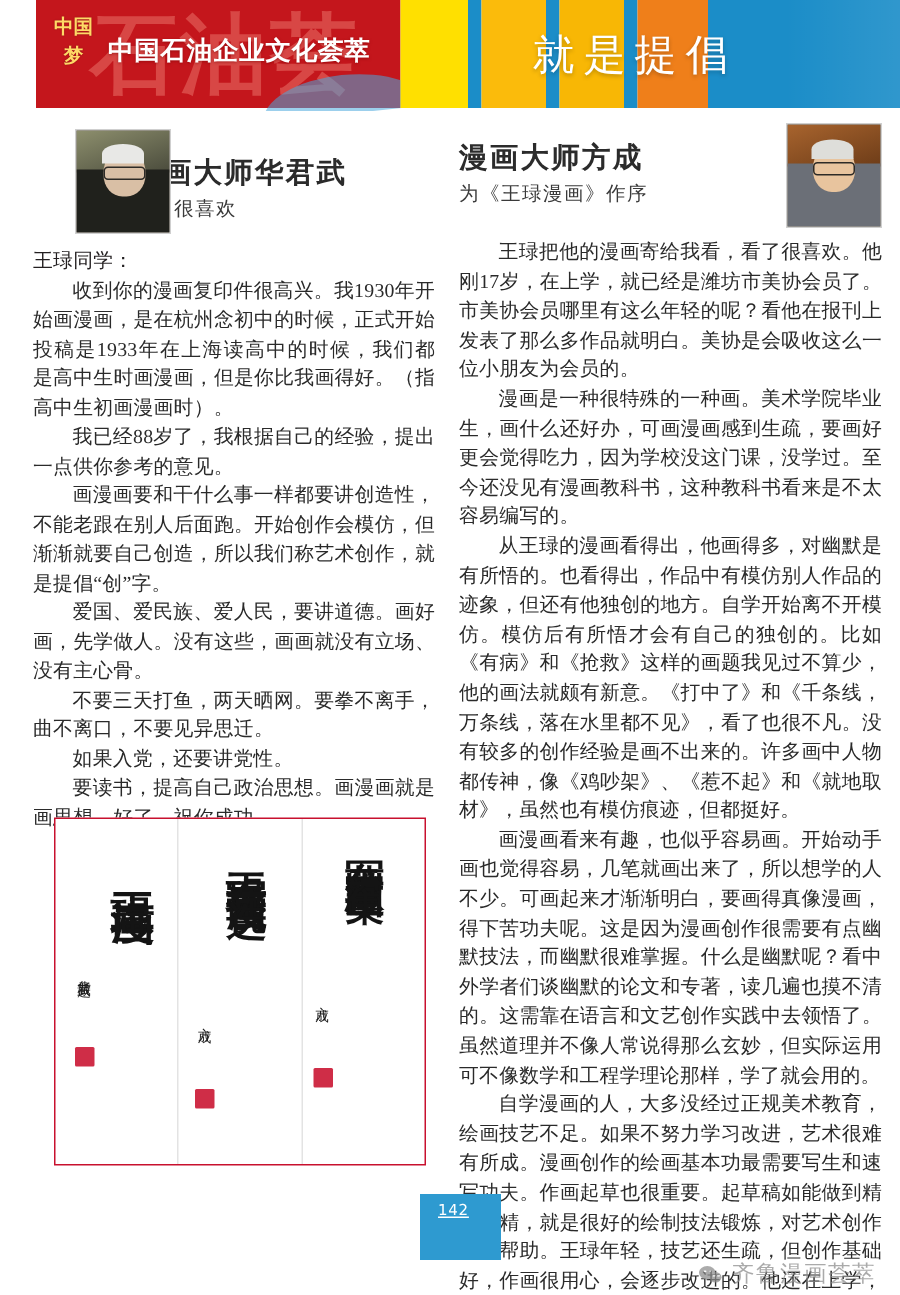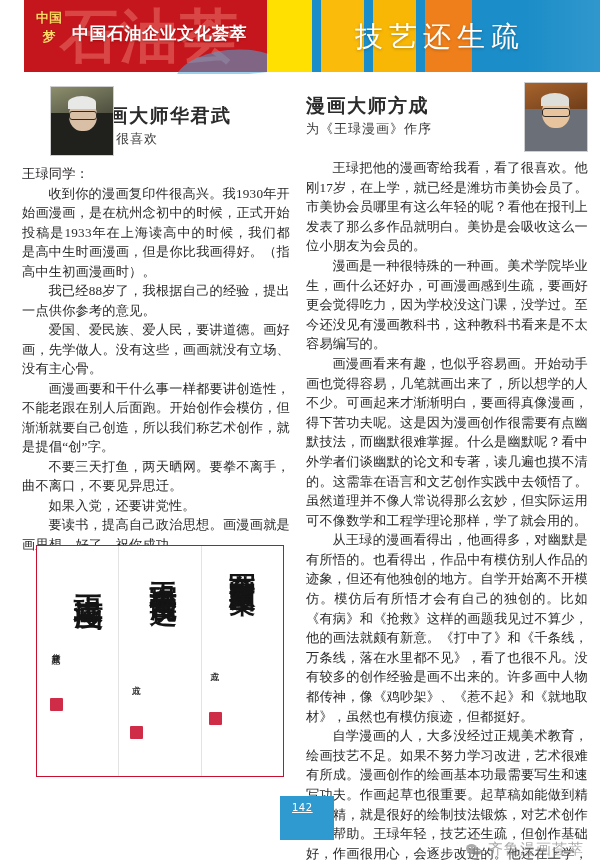--- a/index.html
+++ b/index.html
@@ -128,21 +128,21 @@
     <div class="hdr-left-title">中国石油企业文化荟萃</div>
   </div>
   <div class="band b-yellow"></div>
   <div class="band b-blue1"></div>
   <div class="band b-gold1"></div>
   <div class="band b-blue2"></div>
   <div class="band b-gold2"></div>
   <div class="band b-blue3"></div>
   <div class="band b-orange"></div>
   <div class="band b-blueend"></div>
-  <div class="hdr-right-title">技艺还生疏</div>
+  <div class="hdr-right-title">就是提倡</div>
 </div>
 
 <div class="col col-left">
 
   <div class="article-head">
     <div class="portrait left">
       <div class="p-sky" style="background:linear-gradient(160deg,#8d8f6d,#4a4b3c);"></div>
       <div class="p-body" style="background:#20211c;"></div>
       <div class="p-head" style="left:18px;top:12px;background:#d9bfa5;"></div>
       <div class="p-hair" style="left:17px;top:9px;background:#e8e8e6;"></div>
@@ -150,22 +150,22 @@
     </div>
     <div class="title-wrap left">
       <div class="a-title">漫画大师华君武</div>
       <div class="a-sub">看了很喜欢</div>
     </div>
   </div>
 
   <div class="salutation">王琭同学：</div>
   <p class="body">收到你的漫画复印件很高兴。我1930年开始画漫画，是在杭州念初中的时候，正式开始投稿是1933年在上海读高中的时候，我们都是高中生时画漫画，但是你比我画得好。（指高中生初画漫画时）。</p>
   <p class="body">我已经88岁了，我根据自己的经验，提出一点供你参考的意见。</p>
+  <p class="body">画漫画要和干什么事一样都要讲创造性，不能老跟在别人后面跑。开始创作会模仿，但渐渐就要自己创造，所以我们称艺术创作，就是提倡“创”字。</p>
   <p class="body">爱国、爱民族、爱人民，要讲道德。画好画，先学做人。没有这些，画画就没有立场、没有主心骨。</p>
-  <p class="body">画漫画要和干什么事一样都要讲创造性，不能老跟在别人后面跑。开始创作会模仿，但渐渐就要自己创造，所以我们称艺术创作，就是提倡“创”字。</p>
   <p class="body">不要三天打鱼，两天晒网。要拳不离手，曲不离口，不要见异思迁。</p>
   <p class="body">如果入党，还要讲党性。</p>
   <p class="body">要读书，提高自己政治思想。画漫画就是画思想。好了，祝你成功。</p>
   <div class="signdate">2003. 10. 10</div>
 </div>
 
 <div class="col col-right">
 
   <div class="article-head">
     <div class="portrait right">
@@ -176,22 +176,22 @@
       <div class="p-glass" style="left:17px;top:25px;"></div>
     </div>
     <div class="title-wrap right">
       <div class="a-title">漫画大师方成</div>
       <div class="a-sub">为《王琭漫画》作序</div>
     </div>
   </div>
 
   <p class="body">王琭把他的漫画寄给我看，看了很喜欢。他刚17岁，在上学，就已经是潍坊市美协会员了。市美协会员哪里有这么年轻的呢？看他在报刊上发表了那么多作品就明白。美协是会吸收这么一位小朋友为会员的。</p>
   <p class="body">漫画是一种很特殊的一种画。美术学院毕业生，画什么还好办，可画漫画感到生疏，要画好更会觉得吃力，因为学校没这门课，没学过。至今还没见有漫画教科书，这种教科书看来是不太容易编写的。</p>
+  <p class="body">从王琭的漫画看得出，他画得多，对幽默是有所悟的。也看得出，作品中有模仿别人作品的迹象，但还有他独创的地方。自学开始离不开模仿。模仿后有所悟才会有自己的独创的。比如《有病》和《抢救》这样的画题我见过不算少，他的画法就颇有新意。《打中了》和《千条线，万条线，落在水里都不见》，看了也很不凡。没有较多的创作经验是画不出来的。许多画中人物都传神，像《鸡吵架》、《惹不起》和《就地取材》，虽然也有模仿痕迹，但都挺好。</p>
   <p class="body">画漫画看来有趣，也似乎容易画。开始动手画也觉得容易，几笔就画出来了，所以想学的人不少。可画起来才渐渐明白，要画得真像漫画，得下苦功夫呢。这是因为漫画创作很需要有点幽默技法，而幽默很难掌握。什么是幽默呢？看中外学者们谈幽默的论文和专著，读几遍也摸不清的。这需靠在语言和文艺创作实践中去领悟了。虽然道理并不像人常说得那么玄妙，但实际运用可不像数学和工程学理论那样，学了就会用的。</p>
-  <p class="body">从王琭的漫画看得出，他画得多，对幽默是有所悟的。也看得出，作品中有模仿别人作品的迹象，但还有他独创的地方。自学开始离不开模仿。模仿后有所悟才会有自己的独创的。比如《有病》和《抢救》这样的画题我见过不算少，他的画法就颇有新意。《打中了》和《千条线，万条线，落在水里都不见》，看了也很不凡。没有较多的创作经验是画不出来的。许多画中人物都传神，像《鸡吵架》、《惹不起》和《就地取材》，虽然也有模仿痕迹，但都挺好。</p>
   <p class="body">自学漫画的人，大多没经过正规美术教育，绘画技艺不足。如果不努力学习改进，艺术很难有所成。漫画创作的绘画基本功最需要写生和速写功夫。作画起草也很重要。起草稿如能做到精益求精，就是很好的绘制技法锻炼，对艺术创作大有帮助。王琭年轻，技艺还生疏，但创作基础好，作画很用心，会逐步改进的。他还在上学，只能在课余之暇作画。来日方长，作画机会多得很呢。他的画册要出版，我写这篇序。</p>
 
 </div>
 
 <div class="calli-box">
   <div class="calli-panel cp0">
     <div class="calli-text">王琭漫画</div>
     <div class="calli-sign">华君武题</div>
     <div class="calli-seal"></div>
   </div>

